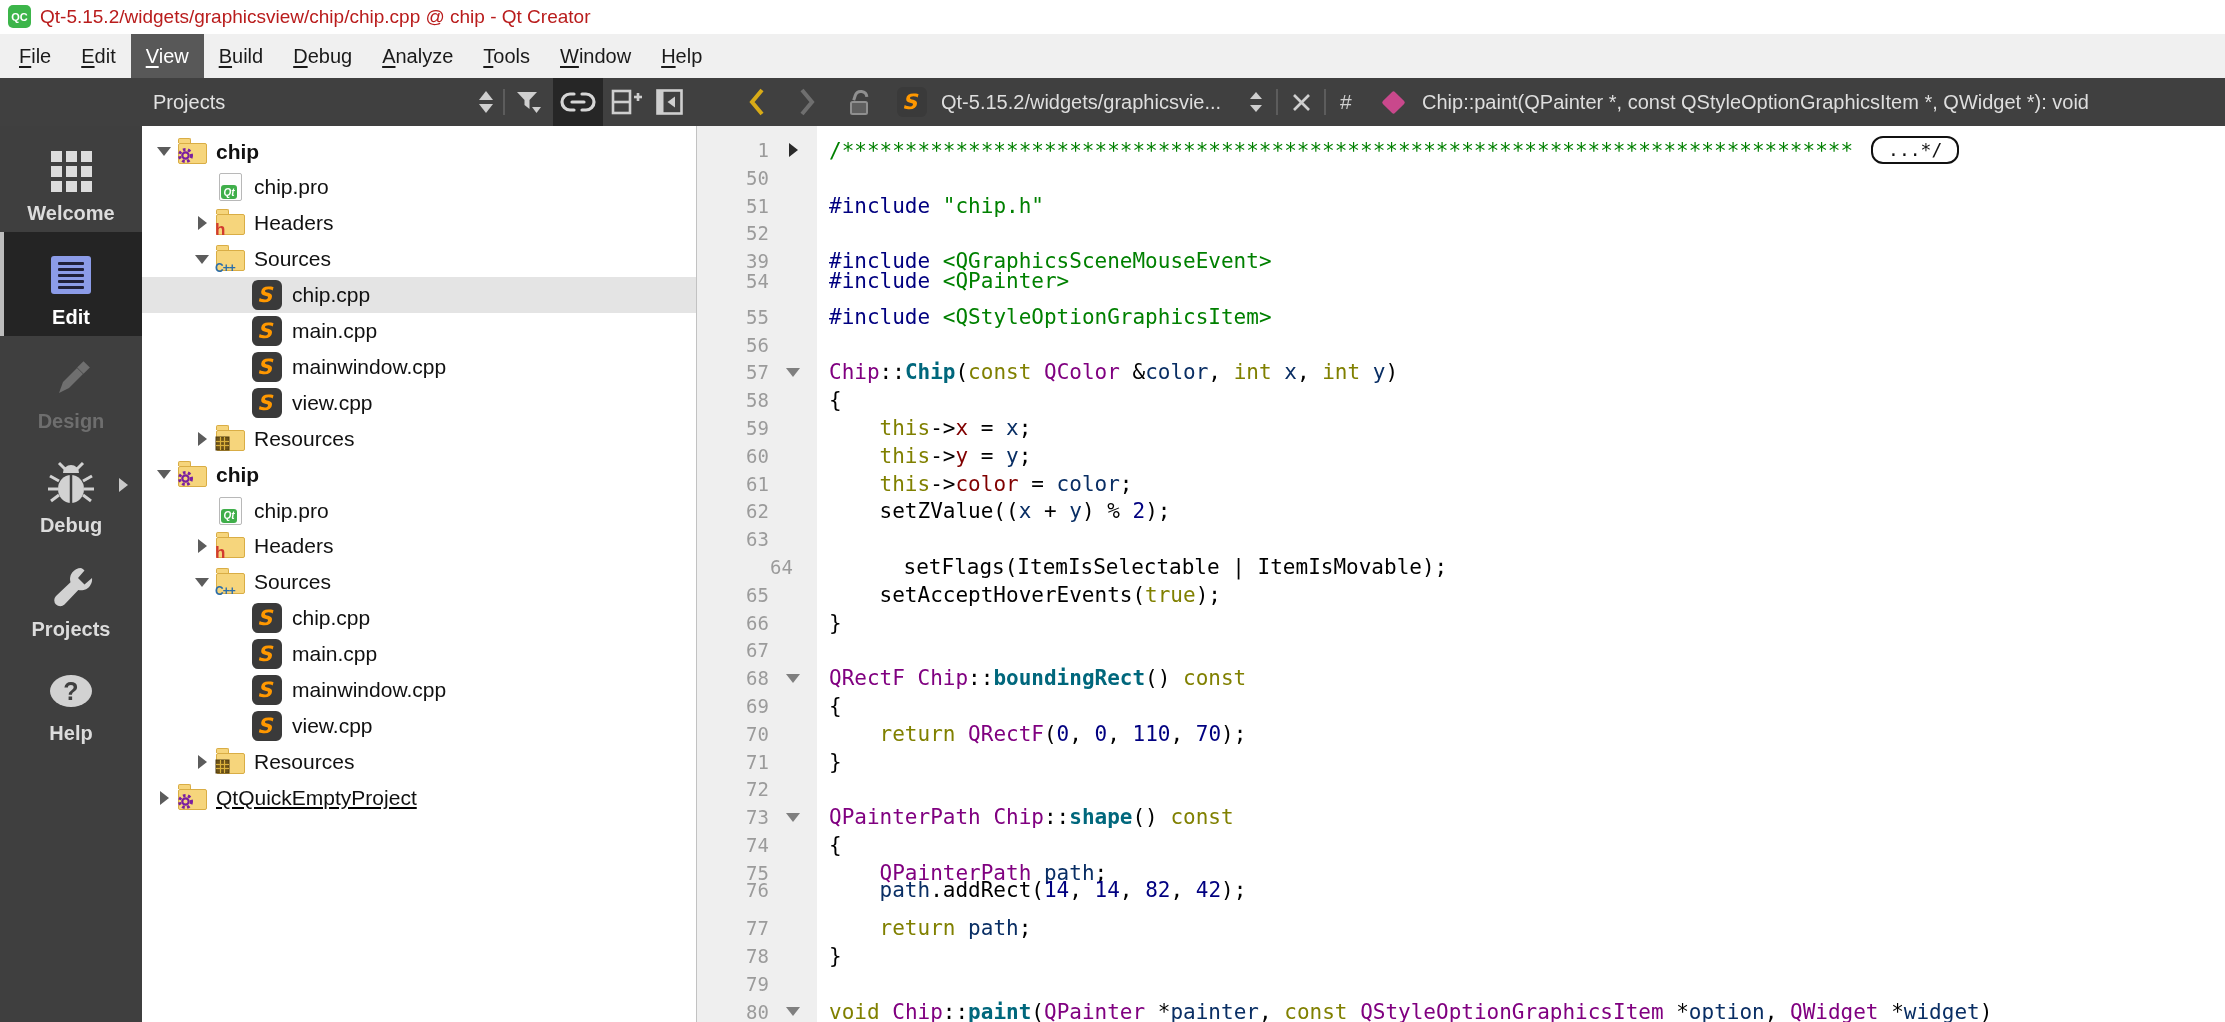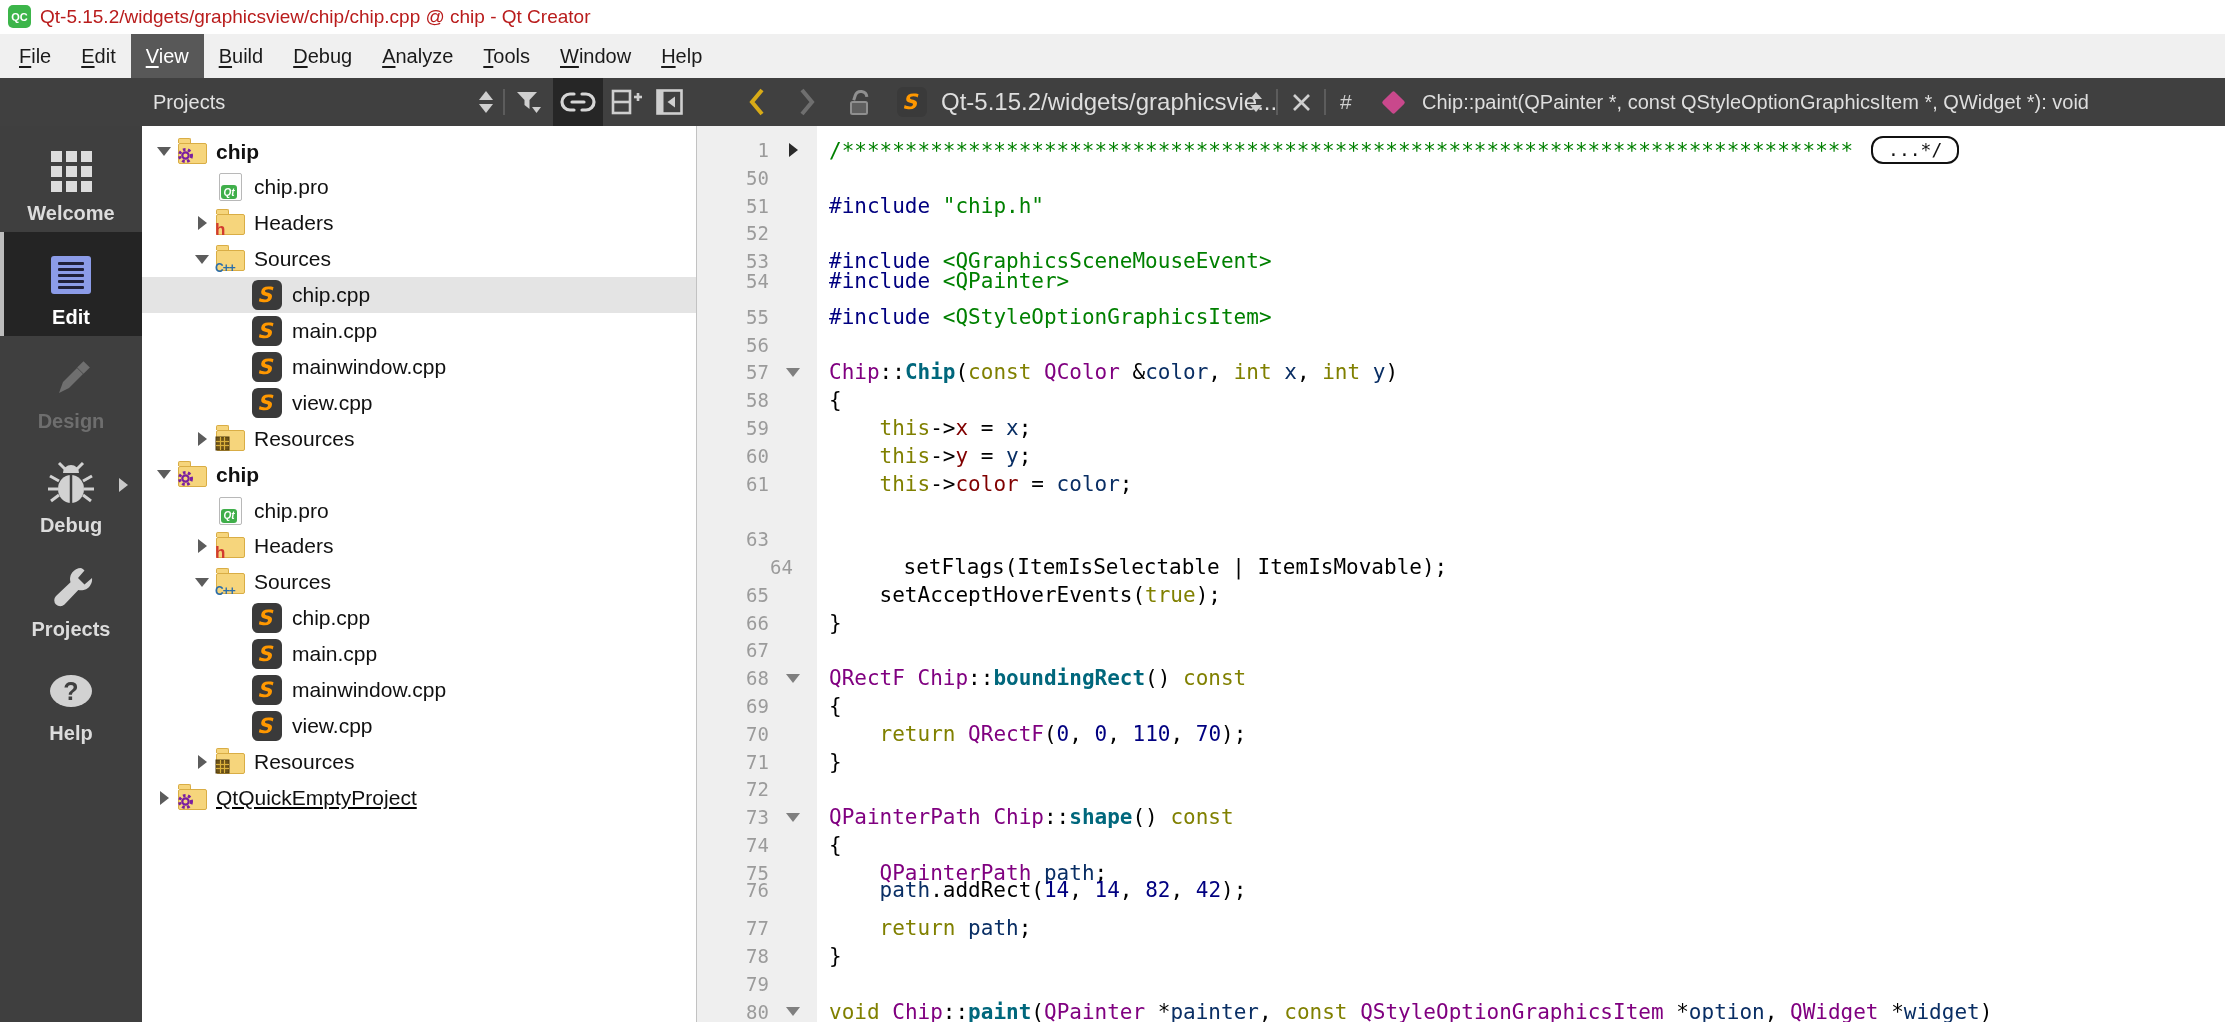--- a/index.html
+++ b/index.html
@@ -23,21 +23,21 @@
   .mn{text-decoration:underline;text-underline-offset:3px;}
 
   
   #toolbar{position:absolute;left:0;top:78px;width:2225px;height:48px;background:#404040;}
   .tb{position:absolute;top:0;height:48px;display:flex;align-items:center;justify-content:center;}
   .tb-sep{position:absolute;top:11px;width:2px;height:26px;background:#5c5c5c;}
   #projects-label{position:absolute;left:153px;top:0;height:48px;line-height:48px;
                   font-size:20px;color:#e2e2e2;}
   #link-btn{background:#262626;}
   #doc-dropdown-label{position:absolute;left:941px;top:0;height:48px;line-height:48px;
-                      font-size:24px;color:#dedede;white-space:nowrap;}
+                      font-size:20px;color:#dedede;white-space:nowrap;}
   #hash-symbol{position:absolute;left:1340px;top:0;height:48px;line-height:48px;font-size:21px;color:#cfcfcf;}
   #symbol-diamond{position:absolute;left:1385px;top:16px;width:17px;height:17px;background:var(--diamond,#c9488c);
                   transform:rotate(45deg);border-radius:2px;}
   #symbol-label{position:absolute;left:1422px;top:0;height:48px;line-height:48px;
                 font-size:20px;color:#dedede;white-space:nowrap;}
 
   
   #sidebar{position:absolute;left:0;top:126px;width:142px;height:896px;background:#3f3f3f;}
   .mode-btn{position:absolute;left:0;width:142px;height:104px;}
   .mode-btn.active{background:#242424;}
@@ -519,21 +519,21 @@
         <span class="ln-num">51</span>
         <span class="ln-fold"></span>
         <span class="code-text"><span class="tok-pp">#include</span><span class="tok-pl"> </span><span class="tok-str">"chip.h"</span></span>
       </div>
       <div class="code-line" style="top: 93.4px;">
         <span class="ln-num">52</span>
         <span class="ln-fold"></span>
         <span class="code-text"></span>
       </div>
       <div class="code-line" style="top: 121.2px;">
-        <span class="ln-num">53</span>
+        <span class="ln-num">39</span>
         <span class="ln-fold"></span>
         <span class="code-text"><span class="tok-pp">#include</span><span class="tok-pl"> </span><span class="tok-str">&lt;QGraphicsSceneMouseEvent&gt;</span></span>
       </div>
       <div class="code-line" style="top: 141px;">
         <span class="ln-num">54</span>
         <span class="ln-fold"></span>
         <span class="code-text"><span class="tok-pp">#include</span><span class="tok-pl"> </span><span class="tok-str">&lt;QPainter&gt;</span></span>
       </div>
       <div class="code-line" style="top: 176.8px;">
         <span class="ln-num">55</span>
@@ -563,20 +563,25 @@
       <div class="code-line" style="top: 315.8px;">
         <span class="ln-num">60</span>
         <span class="ln-fold"></span>
         <span class="code-text"><span class="tok-pl">    </span><span class="tok-kw">this</span><span class="tok-pl">-&gt;</span><span class="tok-fld">y</span><span class="tok-pl"> = </span><span class="tok-loc">y</span><span class="tok-pl">;</span></span>
       </div>
       <div class="code-line" style="top: 343.6px;">
         <span class="ln-num">61</span>
         <span class="ln-fold"></span>
         <span class="code-text"><span class="tok-pl">    </span><span class="tok-kw">this</span><span class="tok-pl">-&gt;</span><span class="tok-fld">color</span><span class="tok-pl"> = </span><span class="tok-loc">color</span><span class="tok-pl">;</span></span>
       </div>
+      <div class="code-line" style="top: 371.4px;">
+        <span class="ln-num">62</span>
+        <span class="ln-fold"></span>
+        <span class="code-text"><span class="tok-pl">    setZValue((</span><span class="tok-loc">x</span><span class="tok-pl"> + </span><span class="tok-loc">y</span><span class="tok-pl">) % </span><span class="tok-num">2</span><span class="tok-pl">);</span></span>
+      </div>
       <div class="code-line" style="top: 399.2px;">
         <span class="ln-num">63</span>
         <span class="ln-fold"></span>
         <span class="code-text"></span>
       </div>
       <div class="code-line" style="top: 427px; padding-left: 24px;">
         <span class="ln-num">64</span>
         <span class="ln-fold"></span>
         <span class="code-text"><span class="tok-pl">    setFlags(ItemIsSelectable | ItemIsMovable);</span></span>
       </div>

